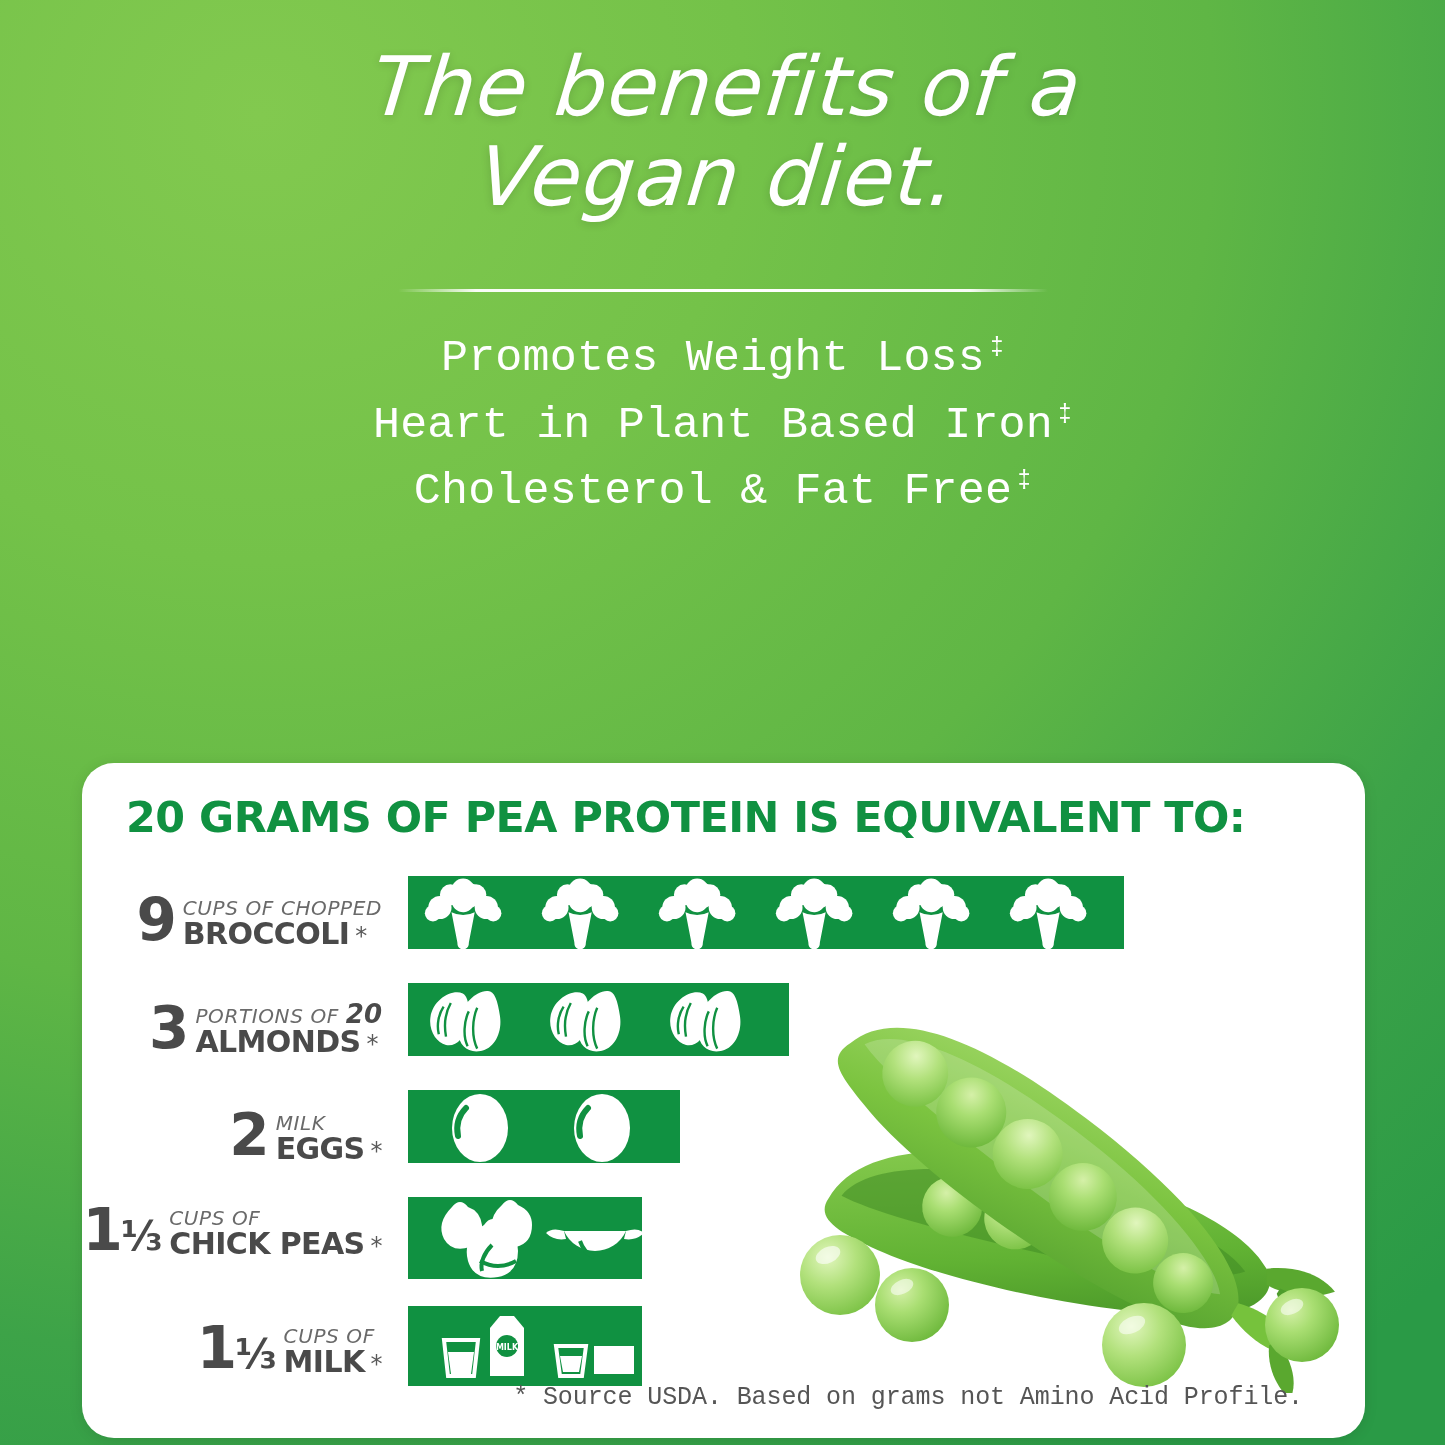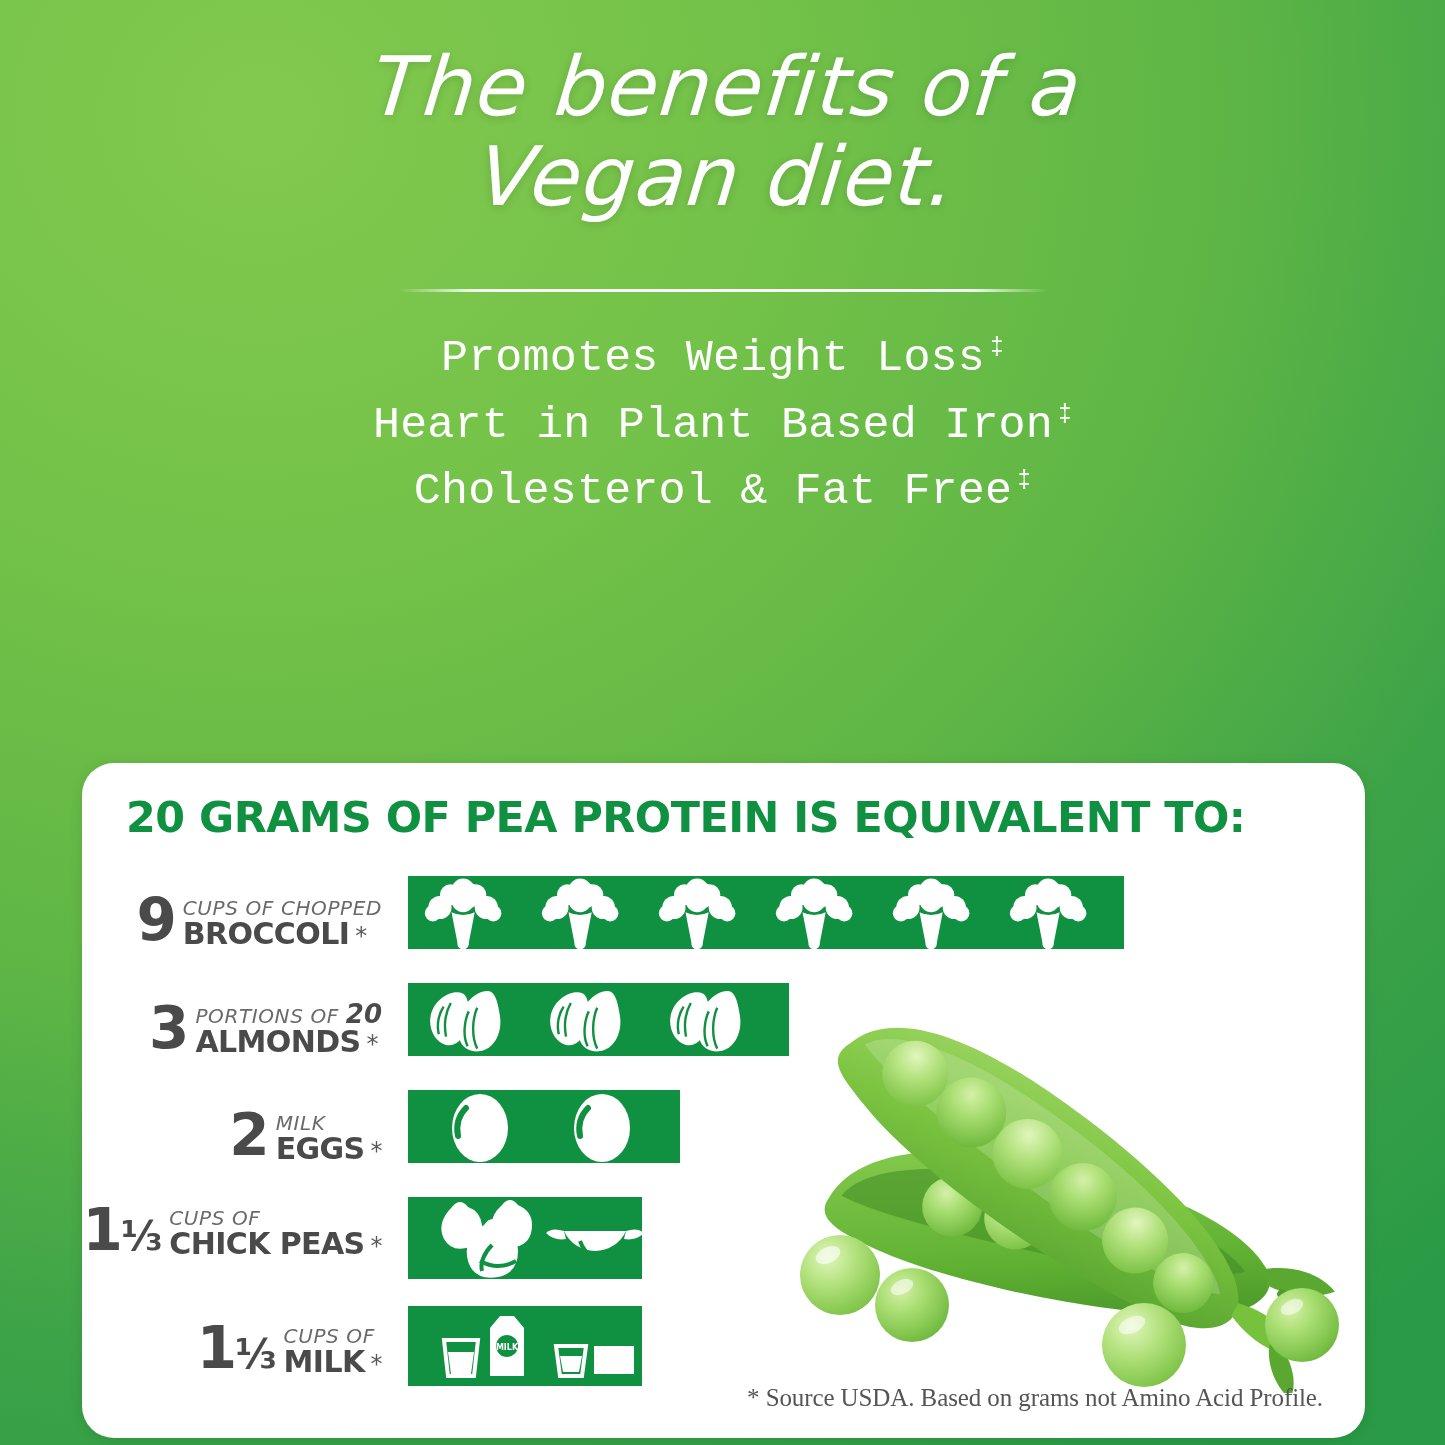--- a/index.html
+++ b/index.html
@@ -139,24 +139,24 @@
   .bar{
     position:absolute;
     background:#109141;
   }
   .bar svg{display:block;}
 
   
   .footnote{
     position:absolute;left:0;bottom:26px;width:1283px;
     text-align:right;
-    padding-right:42px;
+    padding-right:62px;
     box-sizing:border-box;
     color:#555555;
-    font-family:Liberation Serif, serif;
+    font-family:Liberation Mono, monospace;
     font-size:25px;
     font-weight:400;
     letter-spacing:-.1px;
   }
 </style>
 </head>
 <body>
 
 <div id="poster">
 

